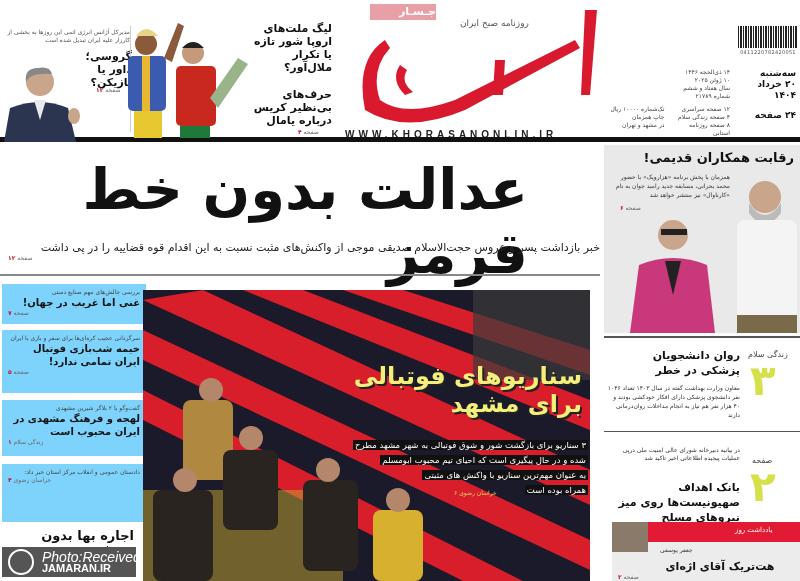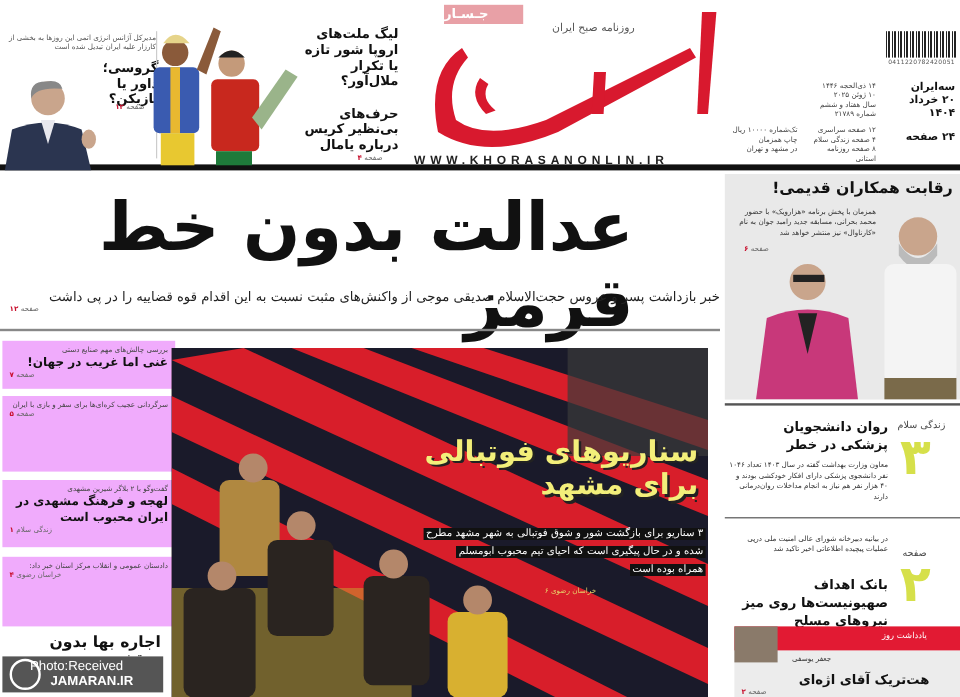--- a/index.html
+++ b/index.html
@@ -1,21 +1,21 @@
 <!DOCTYPE html>
 <html><head>
 <meta charset="utf-8">
 <style>
   html,body{margin:0;padding:0;background:#fff;}
   body{width:800px;height:581px;overflow:hidden;position:relative;font-family:"DejaVu Sans",sans-serif;direction:rtl;color:#111;}
   .abs{position:absolute;}
   
   .mast-logo{left:345px;top:0;width:260px;height:130px;}
   .mast-logo svg{width:100%;height:100%;}
-  .jaar{left:370px;top:4px;width:66px;height:16px;background:#e8a0a6;color:#fff;font-size:11px;font-weight:bold;text-align:left;line-height:16px;}
+  .jaar{left:370px;top:4px;width:66px;height:16px;background:#e8a0a6;color:#fff;font-size:11px;font-weight:bold;text-align:right;line-height:16px;}
   .slogan{left:460px;top:18px;font-size:9px;color:#555;font-family:"DejaVu Serif",serif;}
   .website{left:345px;top:129px;font-size:10px;letter-spacing:4px;direction:ltr;font-family:"Liberation Sans",sans-serif;font-weight:bold;color:#222;}
   .blackbar{left:0;top:137px;width:800px;height:5px;background:#111;}
   .barcode{left:738px;top:26px;width:60px;height:22px;background:repeating-linear-gradient(90deg,#222 0 1px,#fff 1px 2px,#222 2px 4px,#fff 4px 5px);}
   .barnum{left:738px;top:49px;width:60px;font-size:5px;color:#555;direction:ltr;text-align:center;letter-spacing:.3px;}
   .datebox{right:4px;top:68px;width:56px;font-size:9px;font-weight:bold;line-height:11px;text-align:right;}
   .pagescount{right:4px;top:110px;font-size:9px;font-weight:bold;}
   .metainfo{left:610px;top:68px;width:120px;font-size:6px;color:#444;line-height:8px;text-align:right;}
   .metainfo2{left:605px;top:105px;width:125px;font-size:6px;color:#444;line-height:8px;text-align:right;display:flex;gap:6px;}
   .metainfo2 div{flex:1;}
@@ -58,29 +58,29 @@
   .sf-title{left:610px;top:480px;width:130px;font-size:11px;font-weight:bold;line-height:15px;text-align:right;}
   .memo-bar{left:612px;top:522px;width:188px;height:20px;background:#e21a33;}
   .memo-label{left:735px;top:526px;font-size:7px;color:#fff;}
   .memo-author{left:660px;top:546px;font-size:6px;color:#333;}
   .memo-photo{left:612px;top:522px;width:36px;height:30px;background:#8a7a6a;}
   .memo-box{left:612px;top:542px;width:188px;height:39px;background:#ececec;}
   .memo-title{left:650px;top:560px;width:140px;font-size:11px;font-weight:bold;text-align:center;}
   .memo-page{left:618px;top:573px;font-size:6px;color:#666;}
   .memo-page b{color:#c8102e;}
   
-  .lbox{left:2px;width:144px;background:#f0abfc;}
+  .lbox{left:2px;width:144px;background:#7dd3fc;}
   .lb-sub{font-size:6px;color:#444;line-height:8px;text-align:right;padding:4px 6px 0 6px;}
   .lb-title{font-size:10px;font-weight:bold;line-height:13px;text-align:right;padding:0 6px;}
   .lb-page{font-size:6px;color:#666;padding:0 6px 3px 6px;text-align:left;}
   .lb-page b{color:#c8102e;}
   .ejare{left:4px;top:528px;width:130px;font-size:13px;font-weight:bold;text-align:right;}
   .photo-credit{left:2px;top:547px;width:134px;height:30px;background:#555;color:#fff;direction:ltr;font-family:"Liberation Sans",sans-serif;}
   .photo-credit .circ{position:absolute;left:6px;top:2px;width:26px;height:26px;border:2px solid #fff;border-radius:50%;box-sizing:border-box;}
-  .photo-credit .t1{position:absolute;left:23px;top:2px;font-size:11px;}
+  .photo-credit .t1{position:absolute;left:40px;top:2px;font-size:14px;font-style:italic;}
   .photo-credit .t2{position:absolute;left:40px;top:15px;font-size:11px;font-weight:bold;}
   
   .main-photo{left:143px;top:290px;width:447px;height:291px;overflow:hidden;background:#2a1a1a;}
   .main-photo svg{width:100%;height:100%;}
   .mp-title{left:350px;top:362px;width:232px;font-size:24px;font-weight:bold;line-height:28px;text-align:right;color:#f3ef7a;text-shadow:2px 2px 0 #222;}
   .mp-text{left:326px;top:438px;width:262px;font-size:8.5px;line-height:15px;text-align:right;color:#fff;}
   .mp-text span{background:#111;padding:0 2px;}
   .mp-page{left:454px;top:489px;font-size:6px;color:#e6d46a;}
 </style>
 </head>
@@ -95,21 +95,21 @@
   </svg>
 </div>
 <div class="abs jaar">جـسـار</div>
 <div class="abs slogan">روزنامه صبح ایران</div>
 <div class="abs website">WWW.KHORASANONLIN.IR</div>
 <div class="abs blackbar"></div>
 
 <div class="abs barcode"></div>
 <div class="abs barnum">0411220782420051</div>
 <div class="abs datebox">
-  <div>سه‌ایران</div>
+  <div>سه‌شنبه</div>
   <div>۲۰ خرداد</div>
   <div>۱۴۰۴</div>
 </div>
 <div class="abs pagescount">۲۴ صفحه</div>
 <div class="abs metainfo">
   <div>۱۴ ذی‌الحجه ۱۴۴۶</div>
   <div>۱۰ ژوئن ۲۰۲۵</div>
   <div>سال هفتاد و ششم</div>
   <div>شماره ۲۱۷۸۹</div>
 </div>
@@ -201,20 +201,21 @@
 <div class="abs memo-title">هت‌تریک آقای اژه‌ای</div>
 <div class="abs memo-page"><span>صفحه</span> <b>۲</b></div>
 
 <div class="abs lbox" style="top:284px;height:40px;">
   <div class="lb-sub">بررسی چالش‌های مهم صنایع دستی</div>
   <div class="lb-title">غنی اما غریب در جهان!</div>
   <div class="lb-page"><span>صفحه</span> <b>۷</b></div>
 </div>
 <div class="abs lbox" style="top:330px;height:63px;">
   <div class="lb-sub">سرگردانی عجیب کره‌ای‌ها برای سفر و بازی با ایران</div>
+  <div class="lb-title">خیمه شب‌بازی فوتبال ایران تمامی ندارد!</div>
   <div class="lb-page"><span>صفحه</span> <b>۵</b></div>
 </div>
 <div class="abs lbox" style="top:400px;height:56px;">
   <div class="lb-sub">گفت‌وگو با ۲ بلاگر شیرین مشهدی</div>
   <div class="lb-title">لهجه و فرهنگ مشهدی در ایران محبوب است</div>
   <div class="lb-page"><span>زندگی سلام</span> <b>۱</b></div>
 </div>
 <div class="abs lbox" style="top:464px;height:58px;">
   <div class="lb-sub">دادستان عمومی و انقلاب مرکز استان خبر داد:</div>
   <div class="lb-page"><span>خراسان رضوی</span> <b>۴</b></div>
@@ -251,15 +252,16 @@
       <circle cx="42" cy="190" r="12"></circle>
         <circle cx="185" cy="180" r="12"></circle>
       <circle cx="255" cy="210" r="12"></circle>
     </g>
   </svg>
 </div>
 <div class="abs mp-title">سناریوهای فوتبالی برای مشهد</div>
 <div class="abs mp-text">
   <div><span>۳ سناریو برای بازگشت شور و شوق فوتبالی به شهر مشهد مطرح</span></div>
   <div><span>شده و در حال پیگیری است که احیای تیم محبوب ابومسلم</span></div>
+  <div><span>به عنوان مهم‌ترین سناریو با واکنش های مثبتی</span></div>
   <div><span>همراه بوده است</span></div>
 </div>
 <div class="abs mp-page">خراسان رضوی ۶</div>
 
 </body></html>

